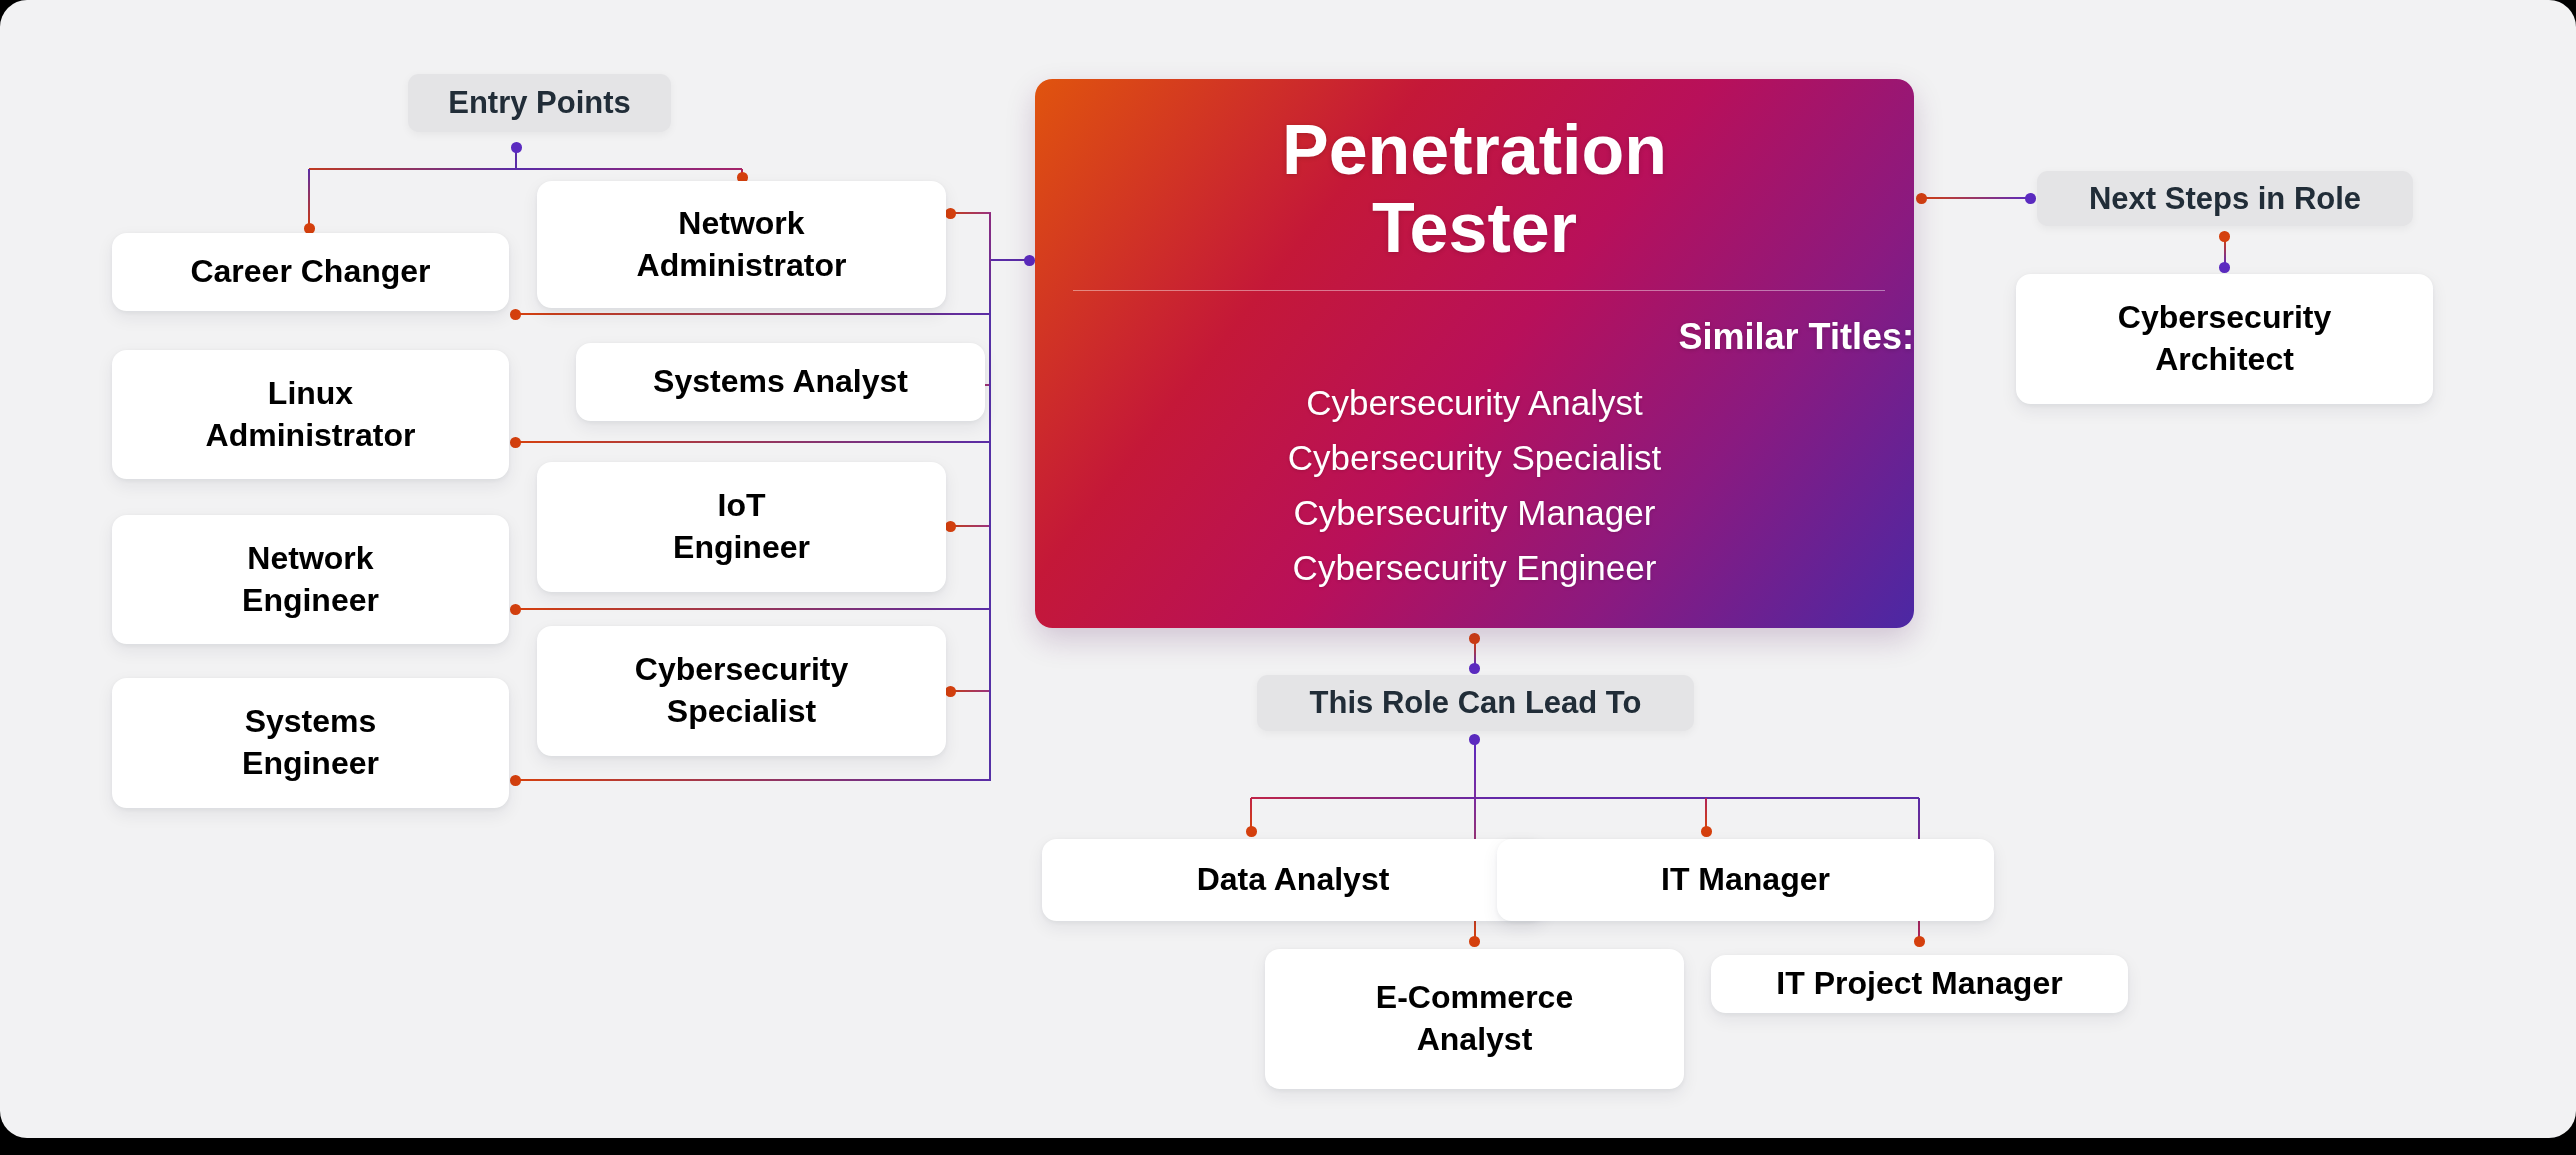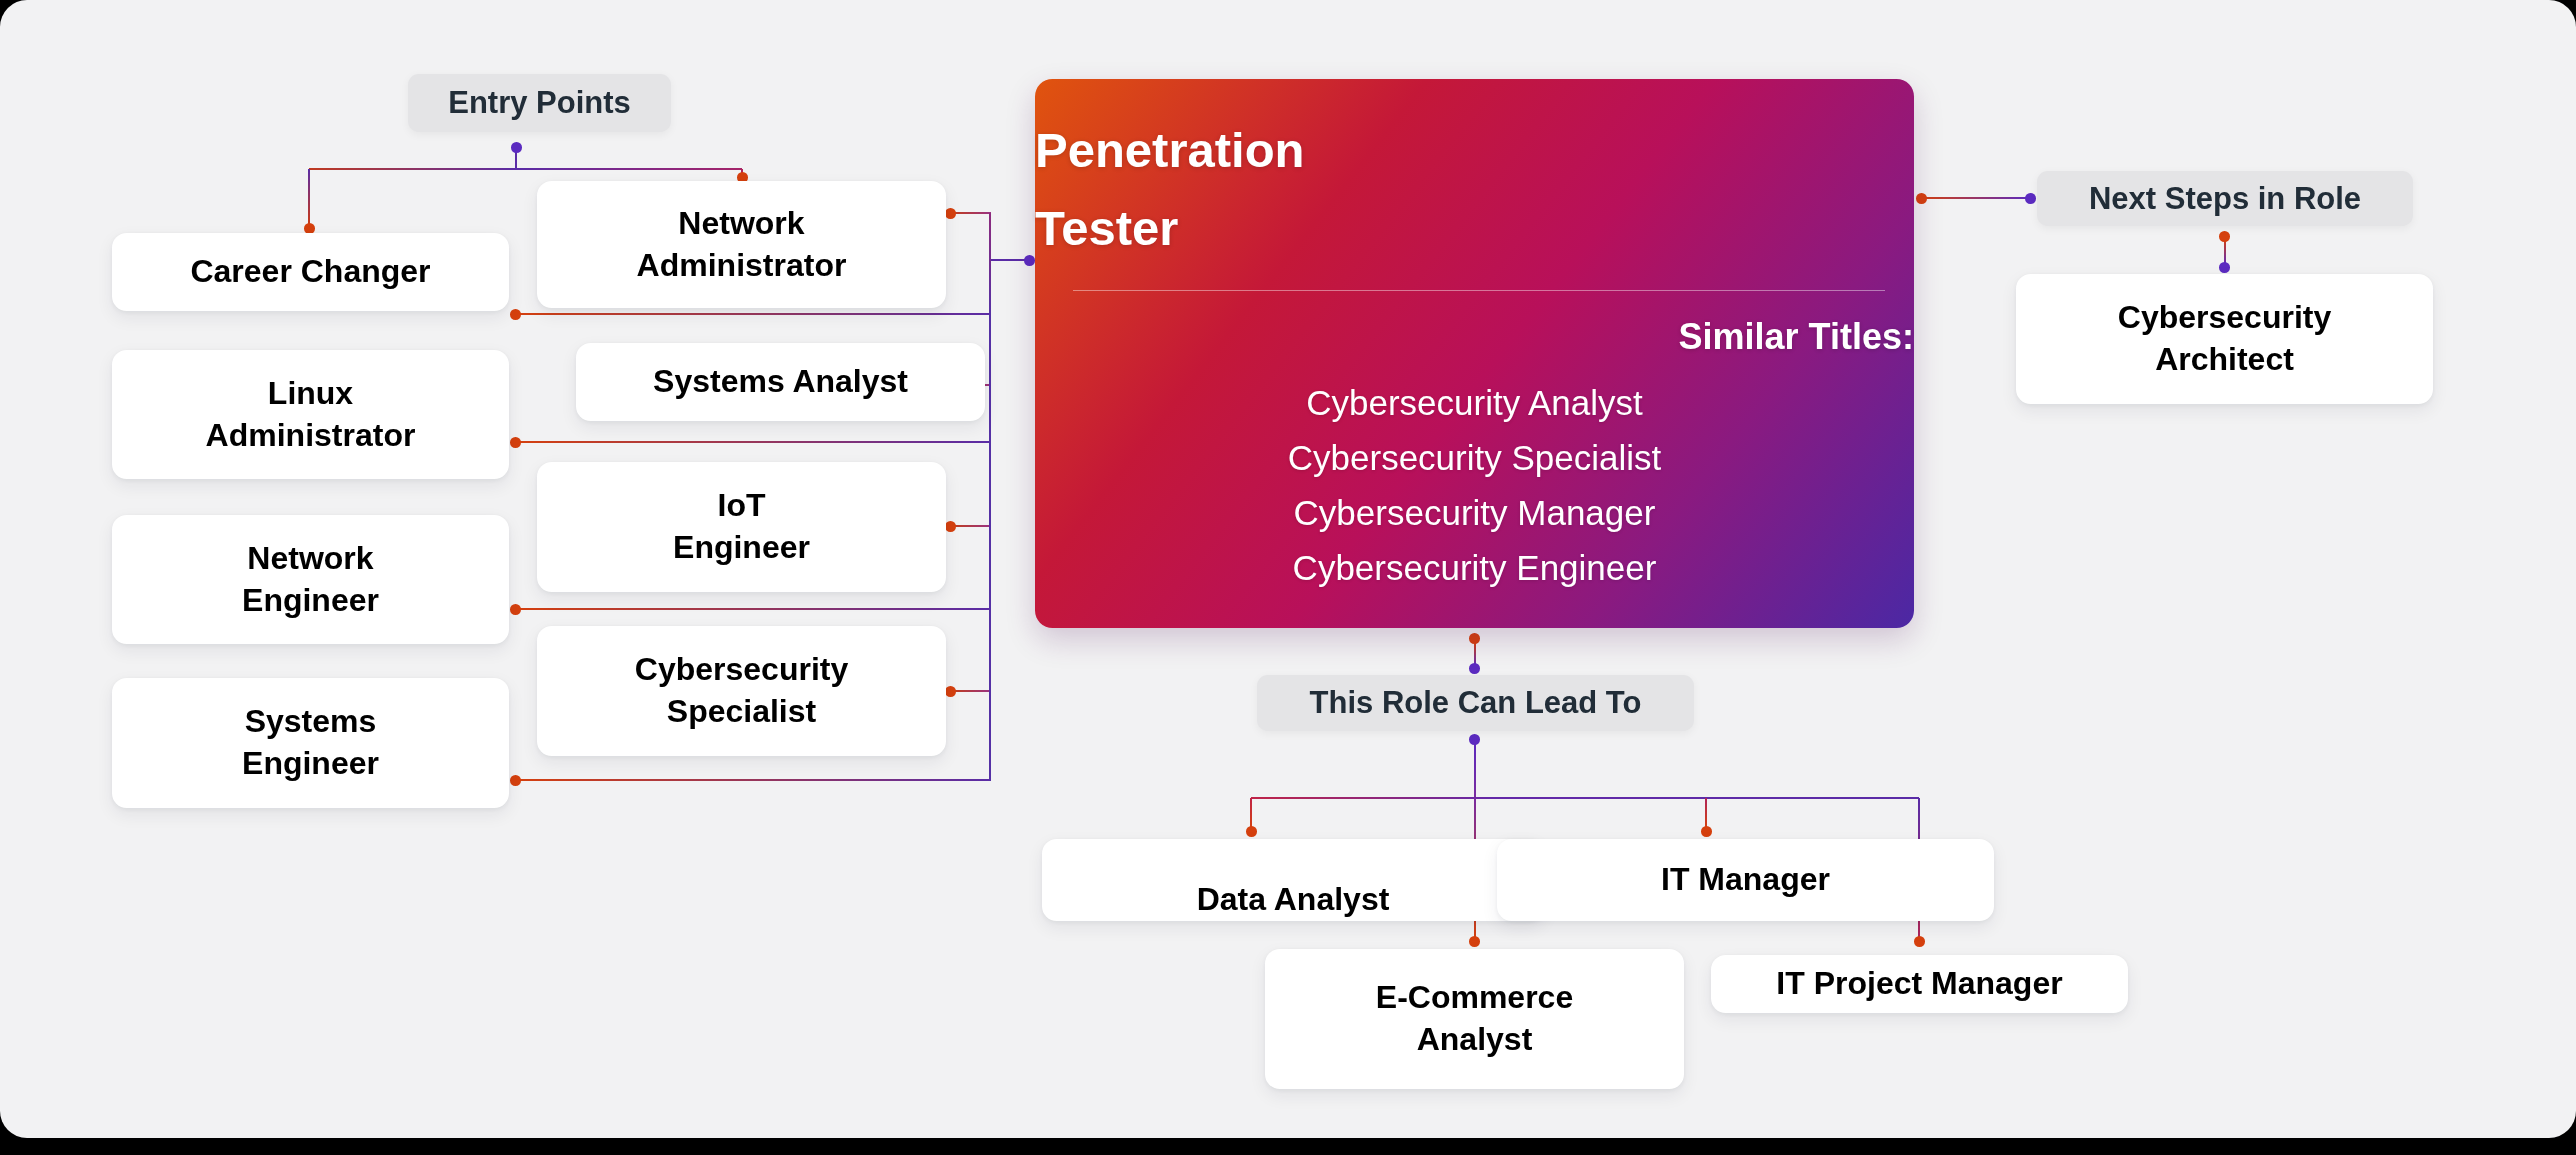--- a/index.html
+++ b/index.html
@@ -8,22 +8,22 @@
   .card{position:absolute;left:0;top:0;width:2576px;height:1138px;background:#F2F2F3;border-radius:27px;}
   .node{position:absolute;display:flex;align-items:center;justify-content:center;text-align:center;
         box-sizing:border-box;white-space:pre-line;}
   .white{background:#FFFFFF;border-radius:14.8px;color:#000000;font-weight:700;font-size:32px;line-height:1.3;
          box-shadow:0 6.7px 17.4px rgba(23,32,55,.07),0 1.3px 4px rgba(23,32,55,.05);}
   .glabel{background:#E4E4E6;border-radius:10.7px;color:#212D38;font-weight:700;font-size:31px;
           box-shadow:0 2.7px 8px rgba(0,0,0,.05);}
   .center-box{position:absolute;left:1035px;top:79px;width:879px;height:549px;border-radius:17.4px;
           background:linear-gradient(128deg,#E0540E 0%,#C41838 30%,#B8105A 52%,#8A1A80 75%,#4B28A4 100%);
           box-shadow:0 12px 29.5px rgba(80,20,90,.20);}
-  .c-title{position:absolute;left:1035px;top:111px;width:879px;color:#fff;
-          font-weight:700;font-size:49px;line-height:78px;white-space:pre-line;text-shadow:0 1.3px 5.4px rgba(0,0,0,.18);}
+  .c-title{position:absolute;left:1035px;top:111px;width:879px;text-align:center;color:#fff;
+          font-weight:700;font-size:70px;line-height:78px;white-space:pre-line;text-shadow:0 1.3px 5.4px rgba(0,0,0,.18);}
   .c-divider{position:absolute;left:1073px;top:290px;width:812px;height:1.3px;background:rgba(255,255,255,.42);}
   .c-sub{position:absolute;left:1035px;top:316px;width:879px;text-align:right;color:#fff;
           font-weight:700;font-size:36px;text-shadow:0 1.3px 4px rgba(0,0,0,.18);}
   .c-items{position:absolute;left:1035px;top:375px;width:879px;text-align:center;color:#fff;
           font-weight:400;font-size:35px;line-height:55px;text-shadow:0 0.7px 3.4px rgba(0,0,0,.15);}
   .line{position:absolute;}
   .dot{position:absolute;width:10.7px;height:10.7px;border-radius:50%;}
   .dot.red{background:#D5400E;}
   .dot.purple{background:#5B2BC0;}
 </style>
@@ -138,21 +138,21 @@
       <div>Cybersecurity Specialist</div>
       <div>Cybersecurity Manager</div>
       <div>Cybersecurity Engineer</div>
     </div>
 
     <div class="node white" style="left:2016px;top:274px;width:417px;height:130px;">
       <span>Cybersecurity
 Architect</span>
     </div>
 
-    <div class="node white" style="left:1042px;top:839px;width:502px;height:82px;align-items:flex-end;">
+    <div class="node white" style="left:1042px;top:839px;width:502px;height:82px;">
       <span>Data Analyst</span>
     </div>
     <div class="node white" style="left:1497px;top:839px;width:497px;height:82px;">
       <span>IT Manager</span>
     </div>
     <div class="node white" style="left:1265px;top:949px;width:419px;height:140px;">
       <span>E-Commerce
 Analyst</span>
     </div>
     <div class="node white" style="left:1711px;top:955px;width:417px;height:58px;">

